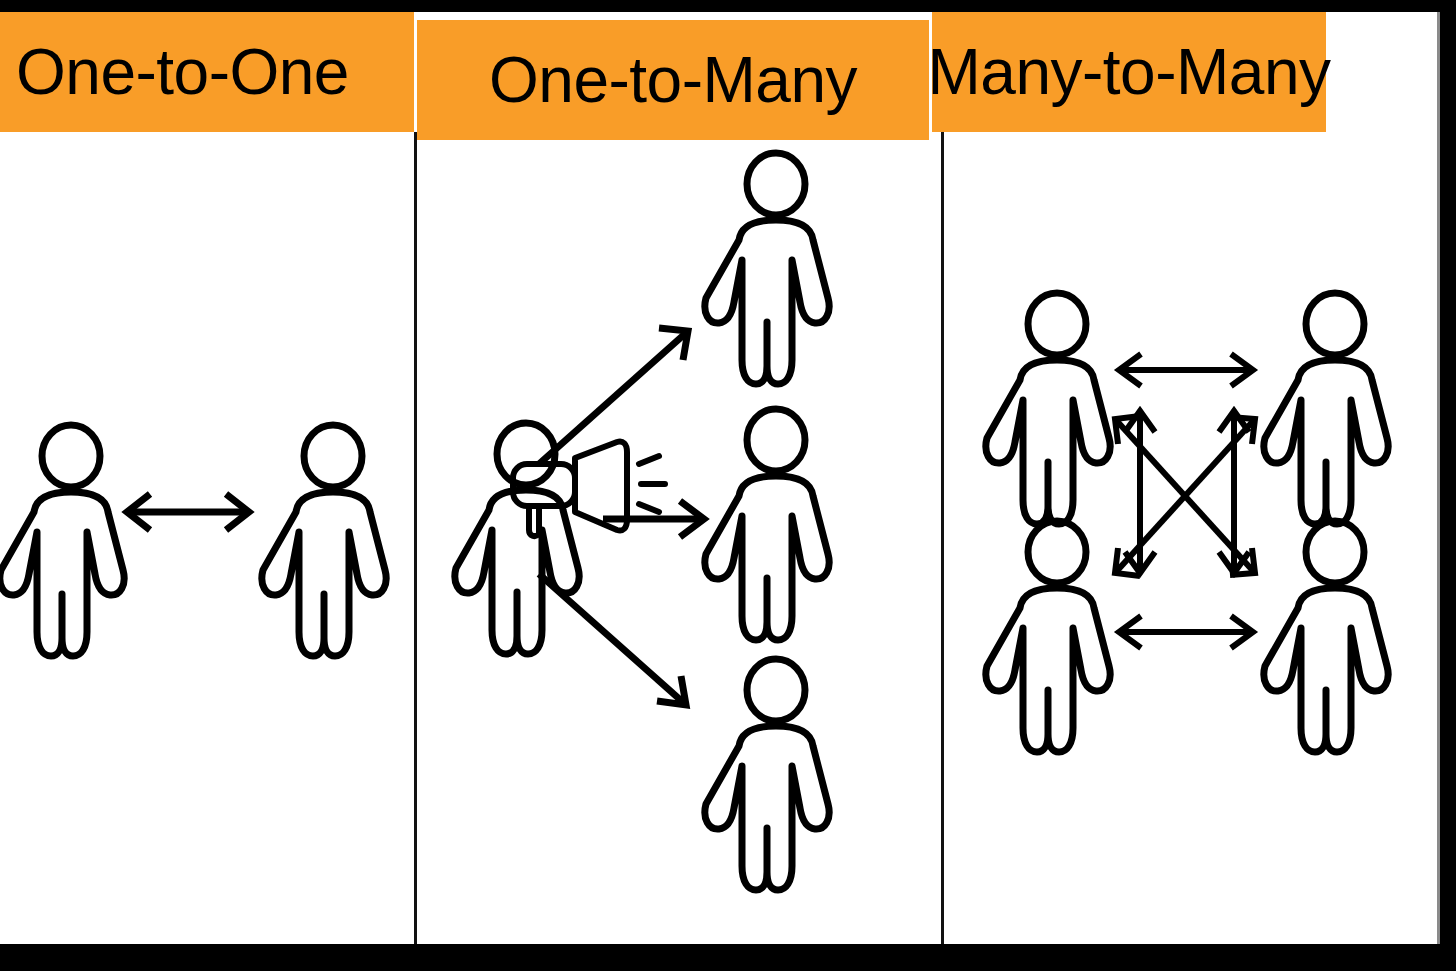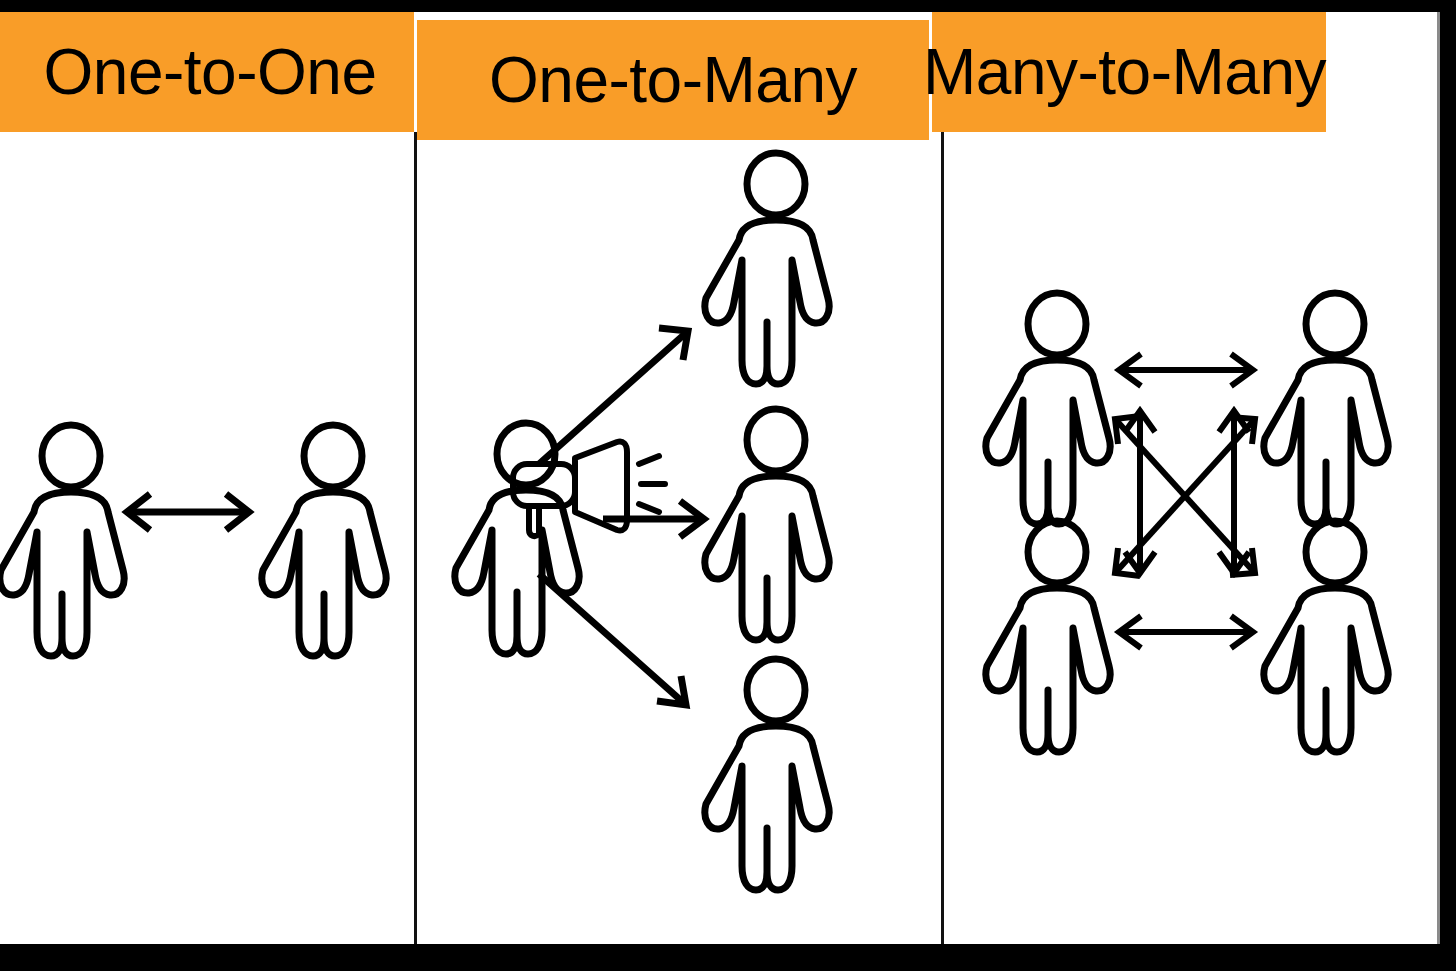--- a/index.html
+++ b/index.html
@@ -40,23 +40,23 @@
     height: 120px;
     display: flex;
   }
   .header-cell {
     height: 120px;
     background: #f99d28;
     display: flex;
     align-items: center;
     box-sizing: border-box;
   }
-  .header-cell.c1 { width: 414px; justify-content: center; padding-left: 6px; }
+  .header-cell.c1 { width: 414px; justify-content: flex-start; padding-left: 16px; }
   .header-cell.c2 { width: 512px; justify-content: center; margin-top: 8px; }
-  .header-cell.c3 { width: 394px; justify-content: flex-end; }
+  .header-cell.c3 { width: 394px; justify-content: center; }
   .header-gap {
     width: 3px;
     height: 120px;
     background: #ffffff;
   }
   .header-title {
     font-size: 64px;
     line-height: 1;
     color: #000000;
     font-weight: 400;

